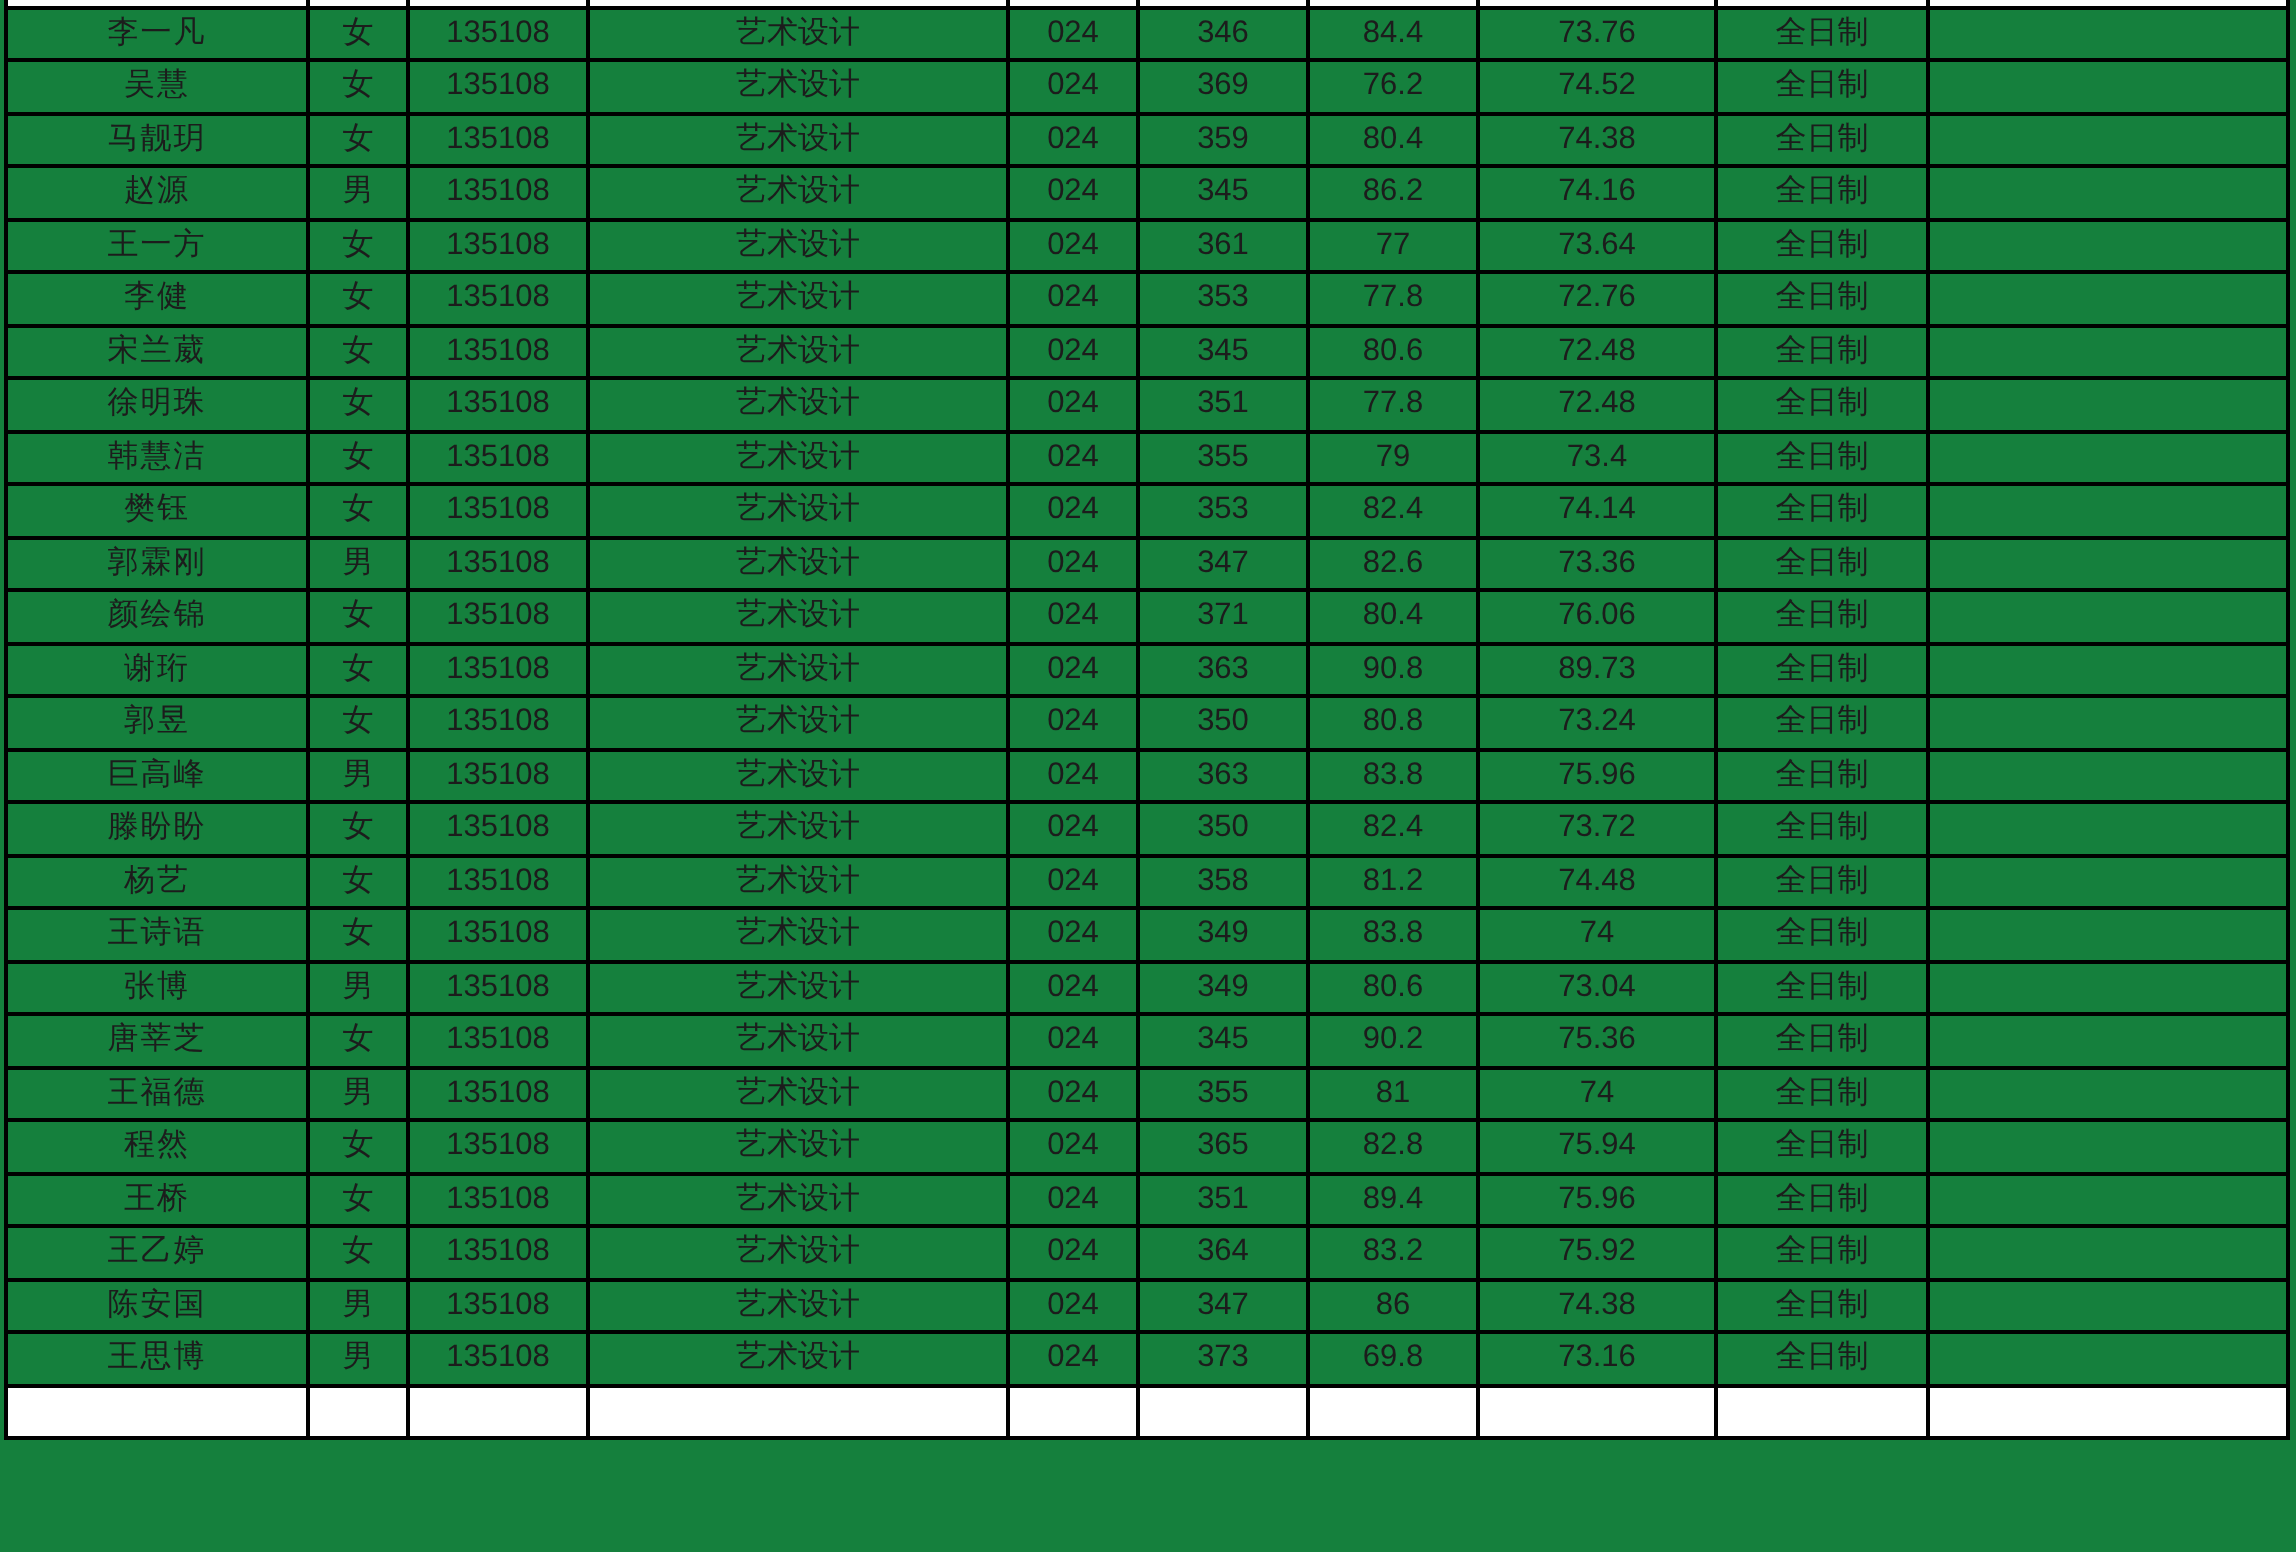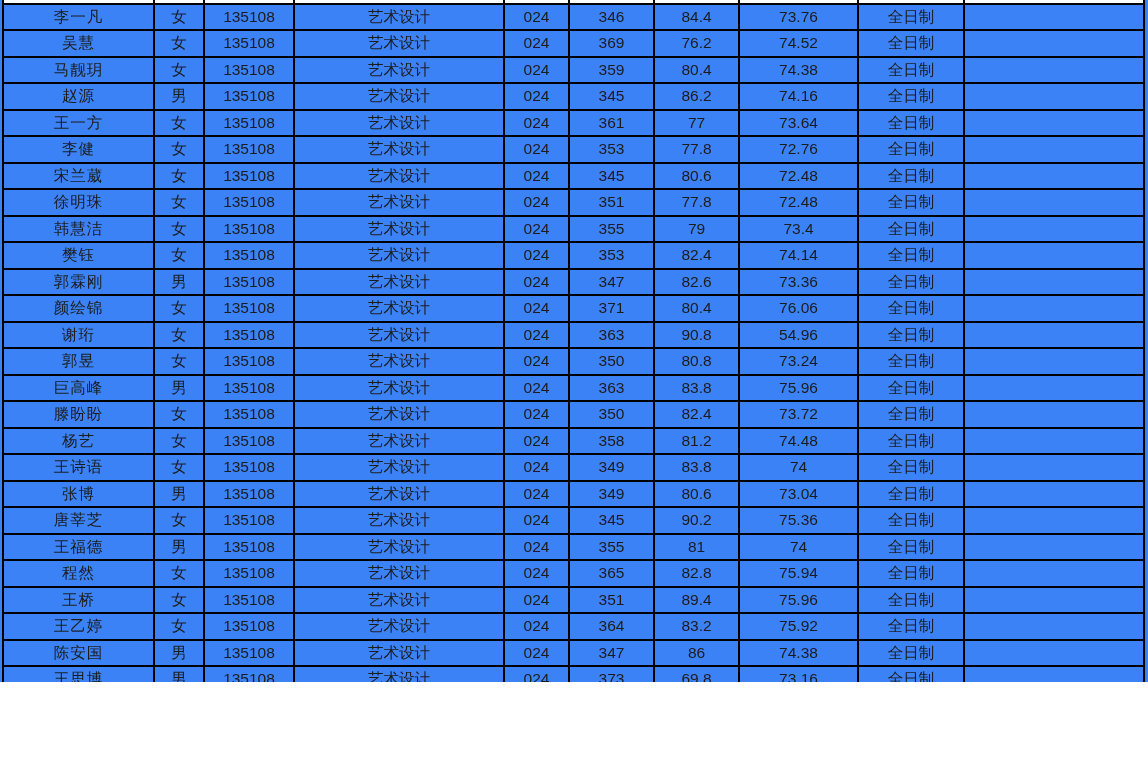--- a/index.html
+++ b/index.html
@@ -1,20 +1,20 @@
 <!DOCTYPE html>
 <html><head>
 <meta charset="utf-8">
 <style>
   html, body { margin: 0; padding: 0; }
   .page {
     position: relative;
     width: 1148px;
-    height: 682px;
-    background: #3b82f6;
+    height: 776px;
+    background: #15803d;
     overflow: hidden;
     font-family: "Liberation Sans", "DejaVu Sans", sans-serif;
     color: #1c1c1c;
   }
   table.grid {
     position: absolute;
     top: -24px;
     left: 2px;
     width: 1141px;
     border-collapse: collapse;
@@ -221,21 +221,21 @@
           <td class="c-blank"></td>
         </tr>
         <tr>
           <td class="c-name">谢珩</td>
           <td class="c-gender">女</td>
           <td class="c-code">135108</td>
           <td class="c-major">艺术设计</td>
           <td class="c-024">024</td>
           <td class="c-num">363</td>
           <td class="c-num">90.8</td>
-          <td class="c-num">54.96</td>
+          <td class="c-num">89.73</td>
           <td class="c-mode">全日制</td>
           <td class="c-blank"></td>
         </tr>
         <tr>
           <td class="c-name">郭昱</td>
           <td class="c-gender">女</td>
           <td class="c-code">135108</td>
           <td class="c-major">艺术设计</td>
           <td class="c-024">024</td>
           <td class="c-num">350</td>

